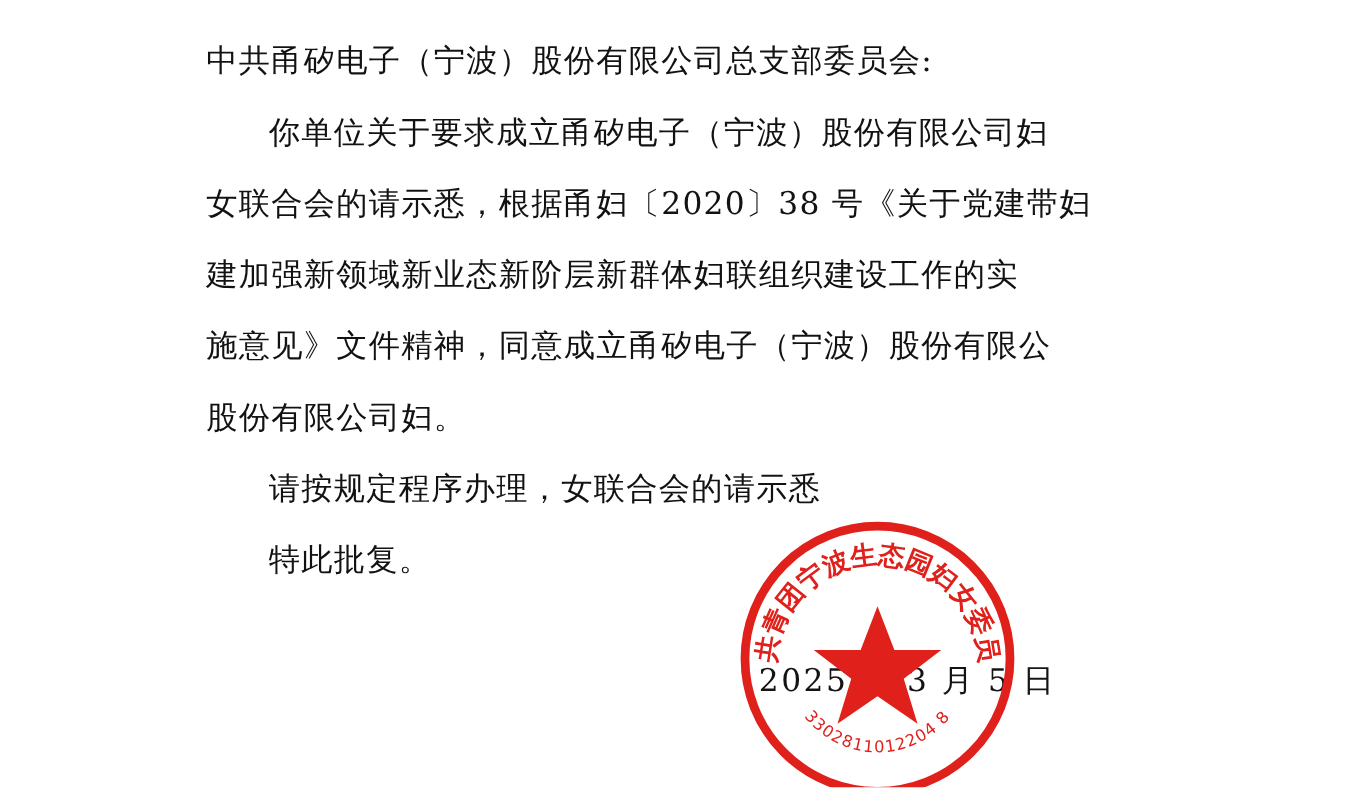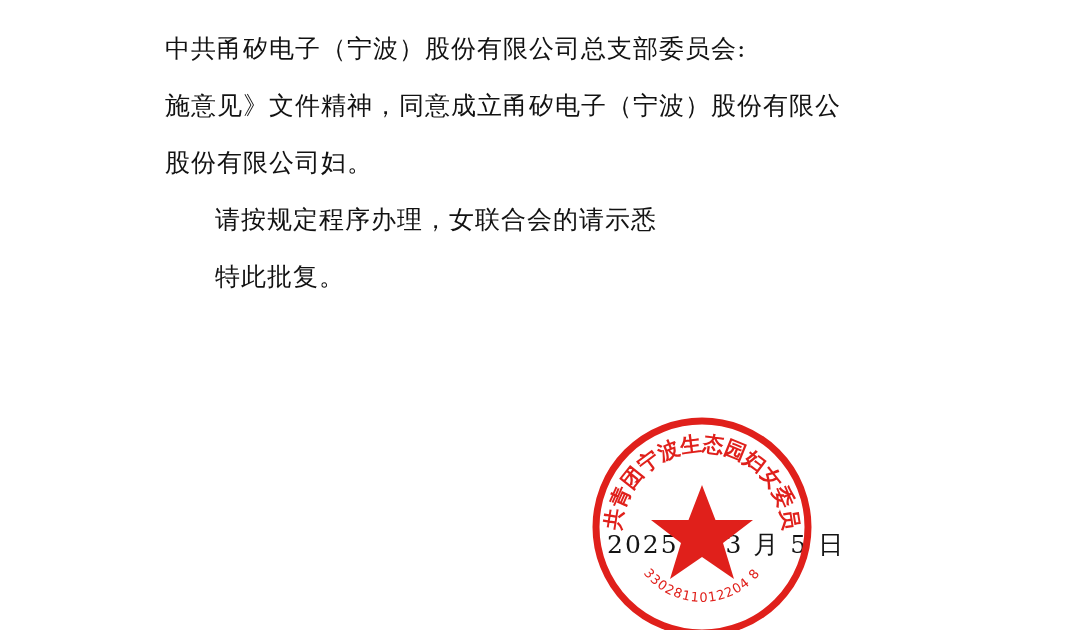--- a/index.html
+++ b/index.html
@@ -64,20 +64,23 @@
     letter-spacing: 1px;
   }
 </style>
 </head>
 <body>
 
 <div class="page">
 
   <div class="doc-body">
     <div class="line">中共甬矽电子（宁波）股份有限公司总支部委员会:</div>
+    <div class="line indent">你单位关于要求成立甬矽电子（宁波）股份有限公司妇</div>
+    <div class="line">女联合会的请示悉，根据甬妇〔2020〕38 号《关于党建带妇</div>
+    <div class="line">建加强新领域新业态新阶层新群体妇联组织建设工作的实</div>
     <div class="line">施意见》文件精神，同意成立甬矽电子（宁波）股份有限公</div>
     <div class="line">股份有限公司妇。</div>
     <div class="line indent">请按规定程序办理，女联合会的请示悉</div>
     <div class="line indent">特此批复。</div>
   </div>
 
   <div class="date-line">2025 年 3 月 5 日</div>
 
   <div class="seal">
     <svg width="225" height="225" viewBox="0 0 225 225" xmlns="http://www.w3.org/2000/svg">

